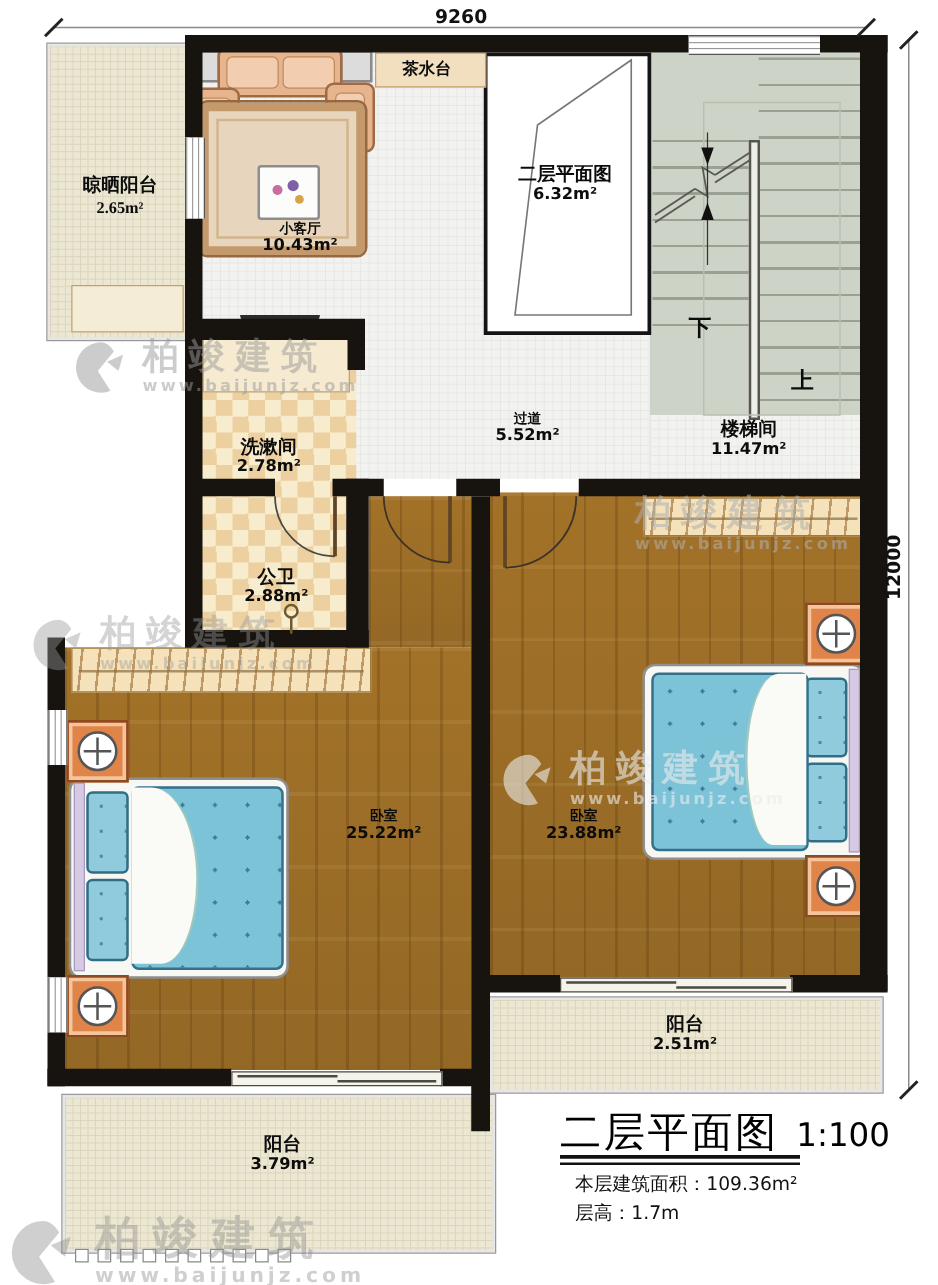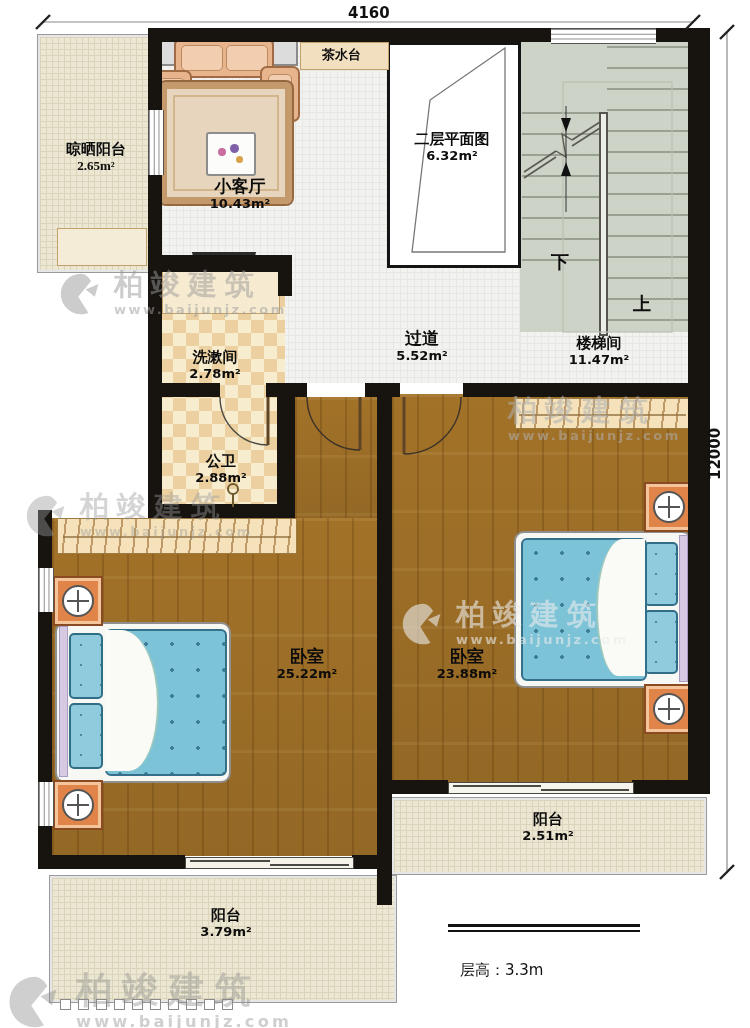--- a/index.html
+++ b/index.html
@@ -61,21 +61,21 @@
           background-image:radial-gradient(rgba(10,70,95,.5) 1.3px,transparent 1.4px);background-size:20px 20px;}
   .mattress{position:absolute;background:#7cc3d8;border:2px solid #35708a;border-radius:6px;
             background-image:radial-gradient(rgba(10,70,95,.55) 1.6px,transparent 1.7px);background-size:26px 26px;}
   .duvet{position:absolute;background:#fafaf6;}
   .void{position:absolute;background:#fff;border:3px solid #141414;z-index:2;}
   
   .rl{position:absolute;transform:translateX(-50%);text-align:center;color:#0c0c0c;font-weight:700;
       line-height:1.2;white-space:nowrap;z-index:5;}
   .rl .nm{display:block;font-size:15px;}
   .rl .ar{display:block;font-size:13px;}
-  .rl.big .nm{font-size:17px;}
+  .rl.big .nm{font-size:11px;}
   .single{position:absolute;color:#0c0c0c;font-weight:700;font-size:13px;z-index:5;white-space:nowrap;}
   .stairdir{position:absolute;color:#0c0c0c;font-weight:700;font-size:18px;z-index:5;}
   .dim{position:absolute;color:#111;font-weight:700;font-size:15px;z-index:5;white-space:nowrap;}
   #dim-right{transform:rotate(-90deg);transform-origin:0 0;}
   
   #linework{position:absolute;left:0;top:0;z-index:4;pointer-events:none;}
   
   .wm{position:absolute;display:flex;align-items:center;gap:10px;z-index:6;pointer-events:none;font-weight:700;}
   .wm svg{width:46px;height:46px;flex:0 0 auto;}
   .wm .t{font-size:29px;letter-spacing:8px;line-height:1;}
@@ -328,21 +328,21 @@
     <span class="nm">阳台</span>
       <span class="ar">2.51m²</span>
   </div>
   <div class="rl" style="left:226px;top:906px;">
     <span class="nm">阳台</span>
       <span class="ar">3.79m²</span>
   </div>
   <div class="stairdir" style="left:551px;top:250px;">下</div>
   <div class="stairdir" style="left:633px;top:292px;">上</div>
 
-  <div class="dim" style="left:348px;top:4px;">4160</div>
+  <div class="dim" style="left:348px;top:4px;">9260</div>
   <div class="dim" id="dim-right" style="left:706px;top:480px;">12000</div>
 
   <div class="wm" style="left:58px;top:270px;color:#9b9b9b;opacity:.5;">
     <svg viewBox="0 0 50 50">
         <path d="M25 3a22 22 0 1 0 0 44c3 0 6-.6 8-1.7L22 28 36 11C33 6 29 3 25 3z" fill="currentColor"></path>
         <path d="M30 20l14-6-4 14z" fill="currentColor"></path>
       </svg>
     <div>
         <div class="t">柏竣建筑</div>
         <div class="u">www.baijunjz.com</div>
@@ -378,17 +378,21 @@
     <svg viewBox="0 0 50 50">
         <path d="M25 3a22 22 0 1 0 0 44c3 0 6-.6 8-1.7L22 28 36 11C33 6 29 3 25 3z" fill="currentColor"></path>
         <path d="M30 20l14-6-4 14z" fill="currentColor"></path>
       </svg>
     <div>
         <div class="t">柏竣建筑</div>
         <div class="u">www.baijunjz.com</div>
       </div>
   </div>
 
+  <div id="title-main">
+    <span class="tt">二层平面图</span><span class="sc">1:100</span>
+  </div>
   <div class="tline" style="left:448px;top:924px;width:192px;height:3px;"></div>
   <div class="tline" style="left:448px;top:930px;width:192px;height:1.5px;"></div>
-  <div class="info" style="top:961px;">层高：3.3m</div>
+  <div class="info" style="top:938px;">本层建筑面积：109.36m²</div>
+  <div class="info" style="top:961px;">层高：1.7m</div>
 
 </div>
 
 </body></html>

